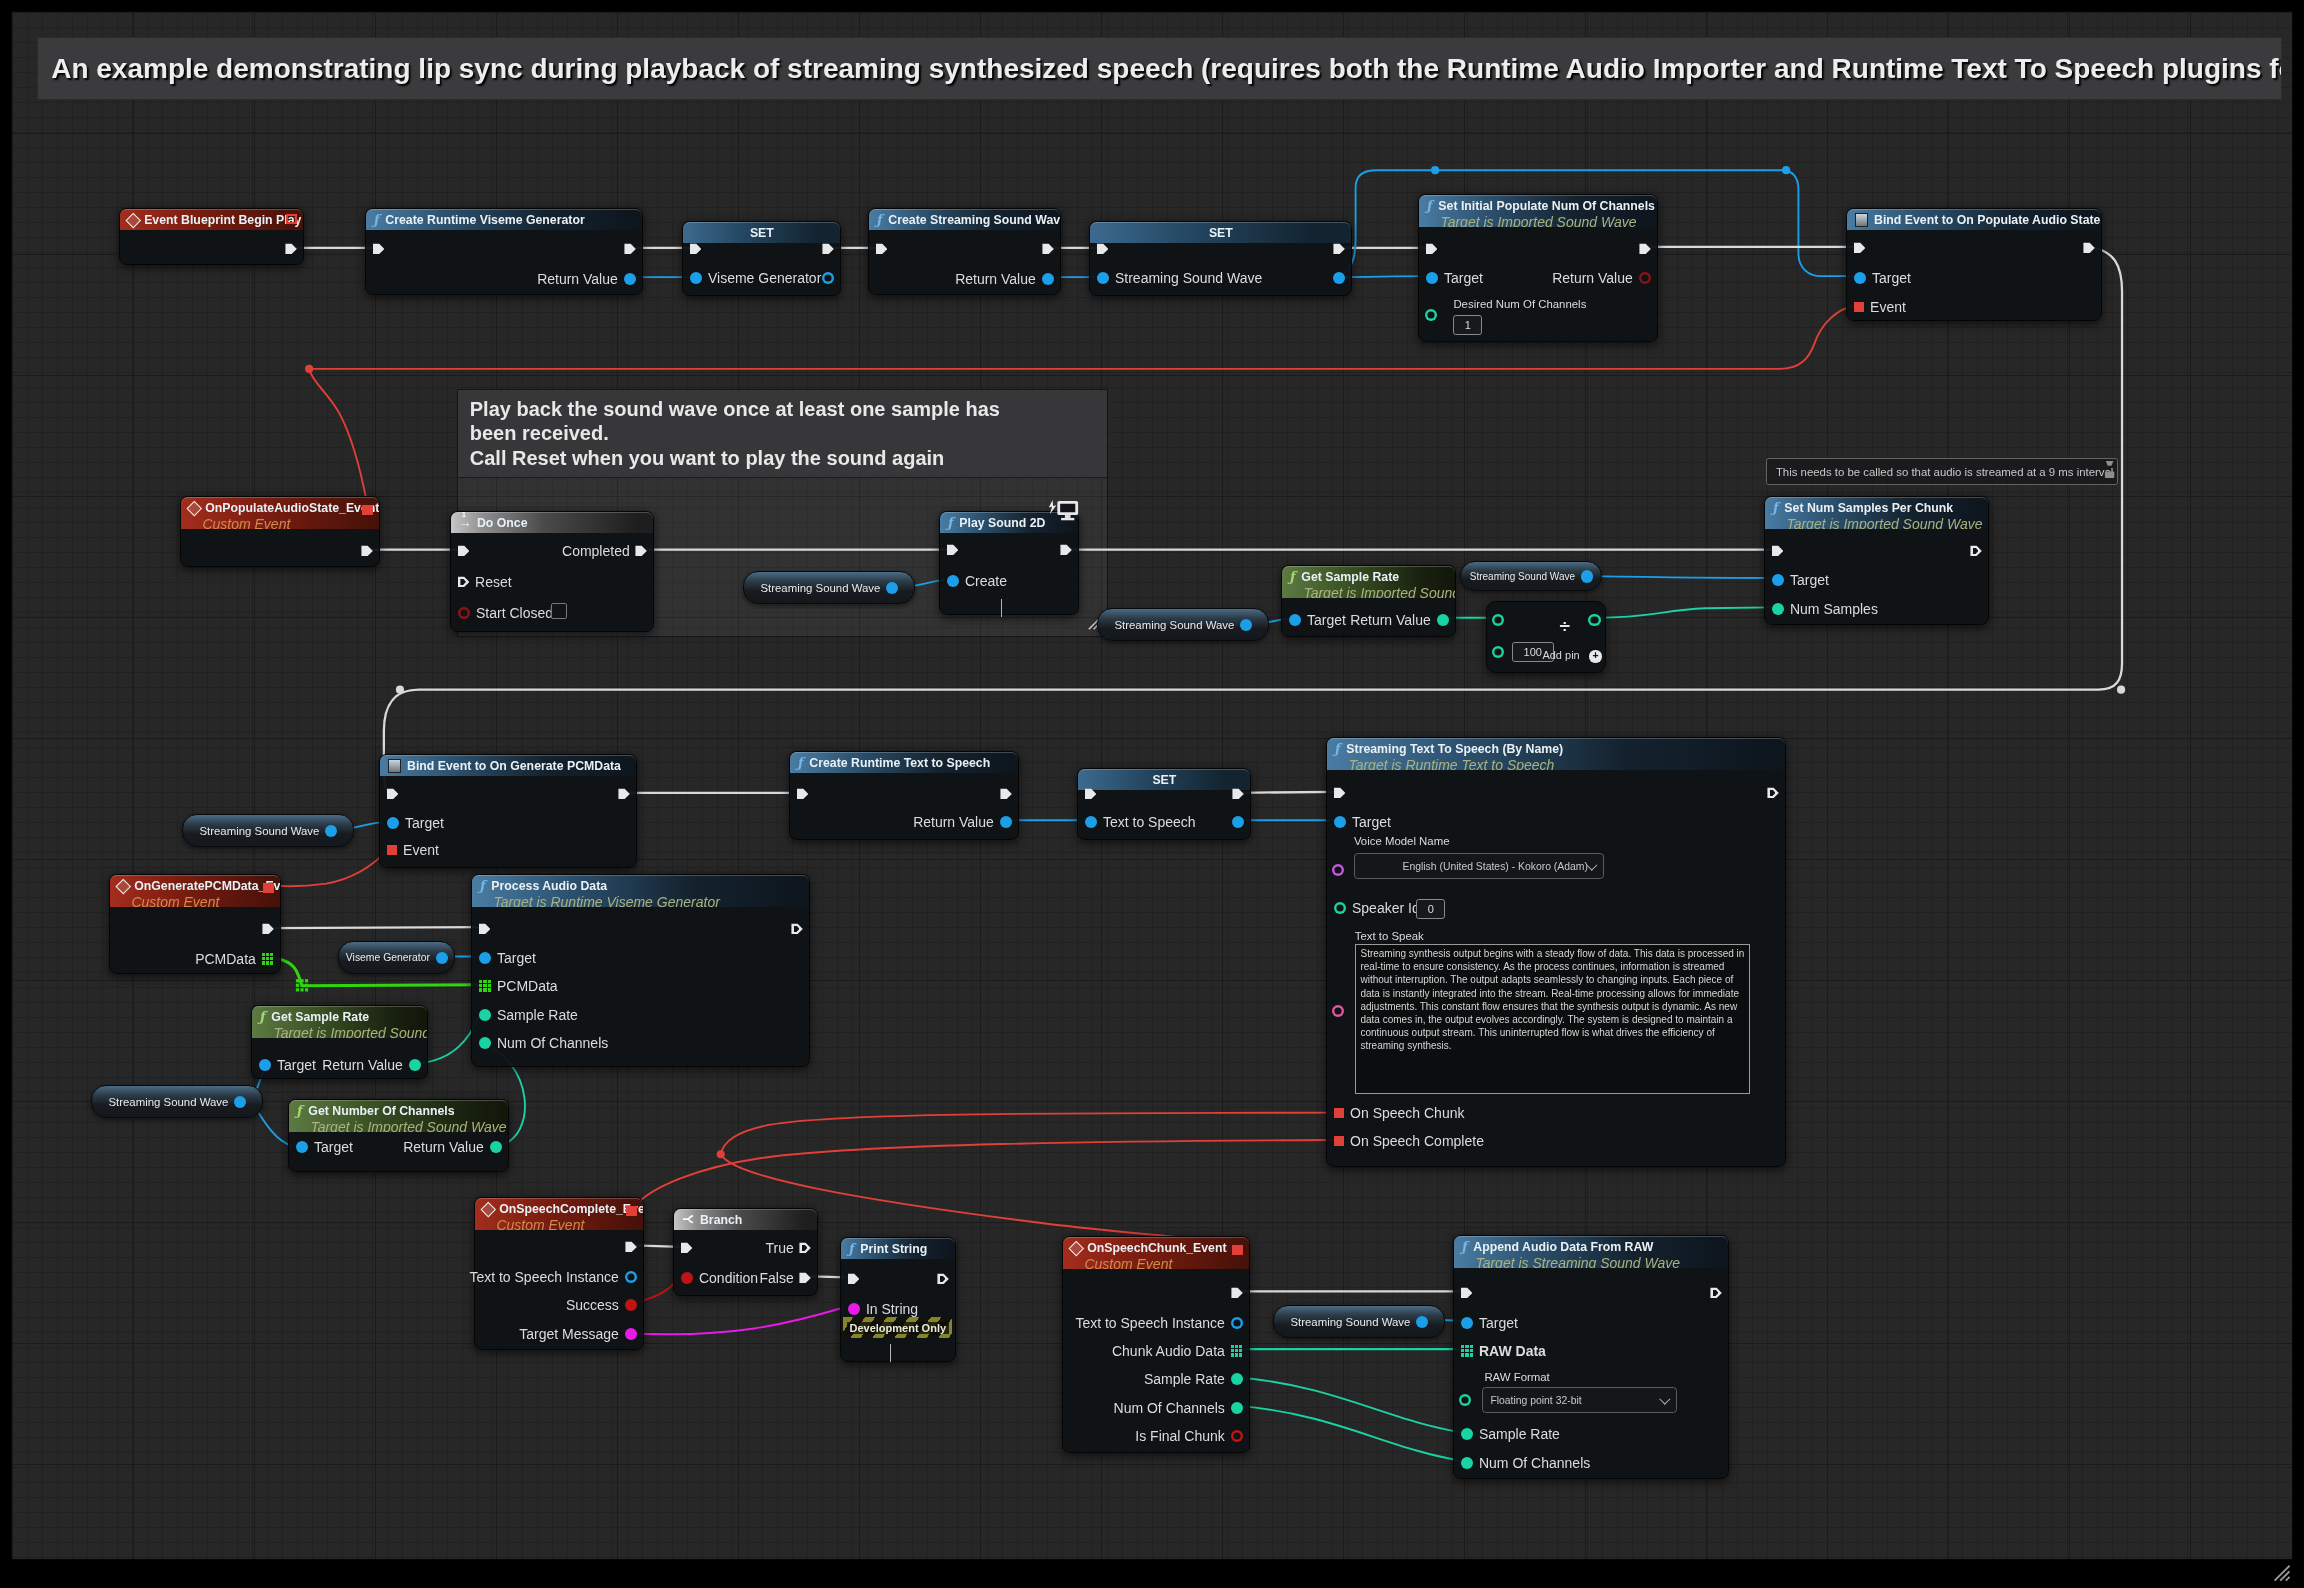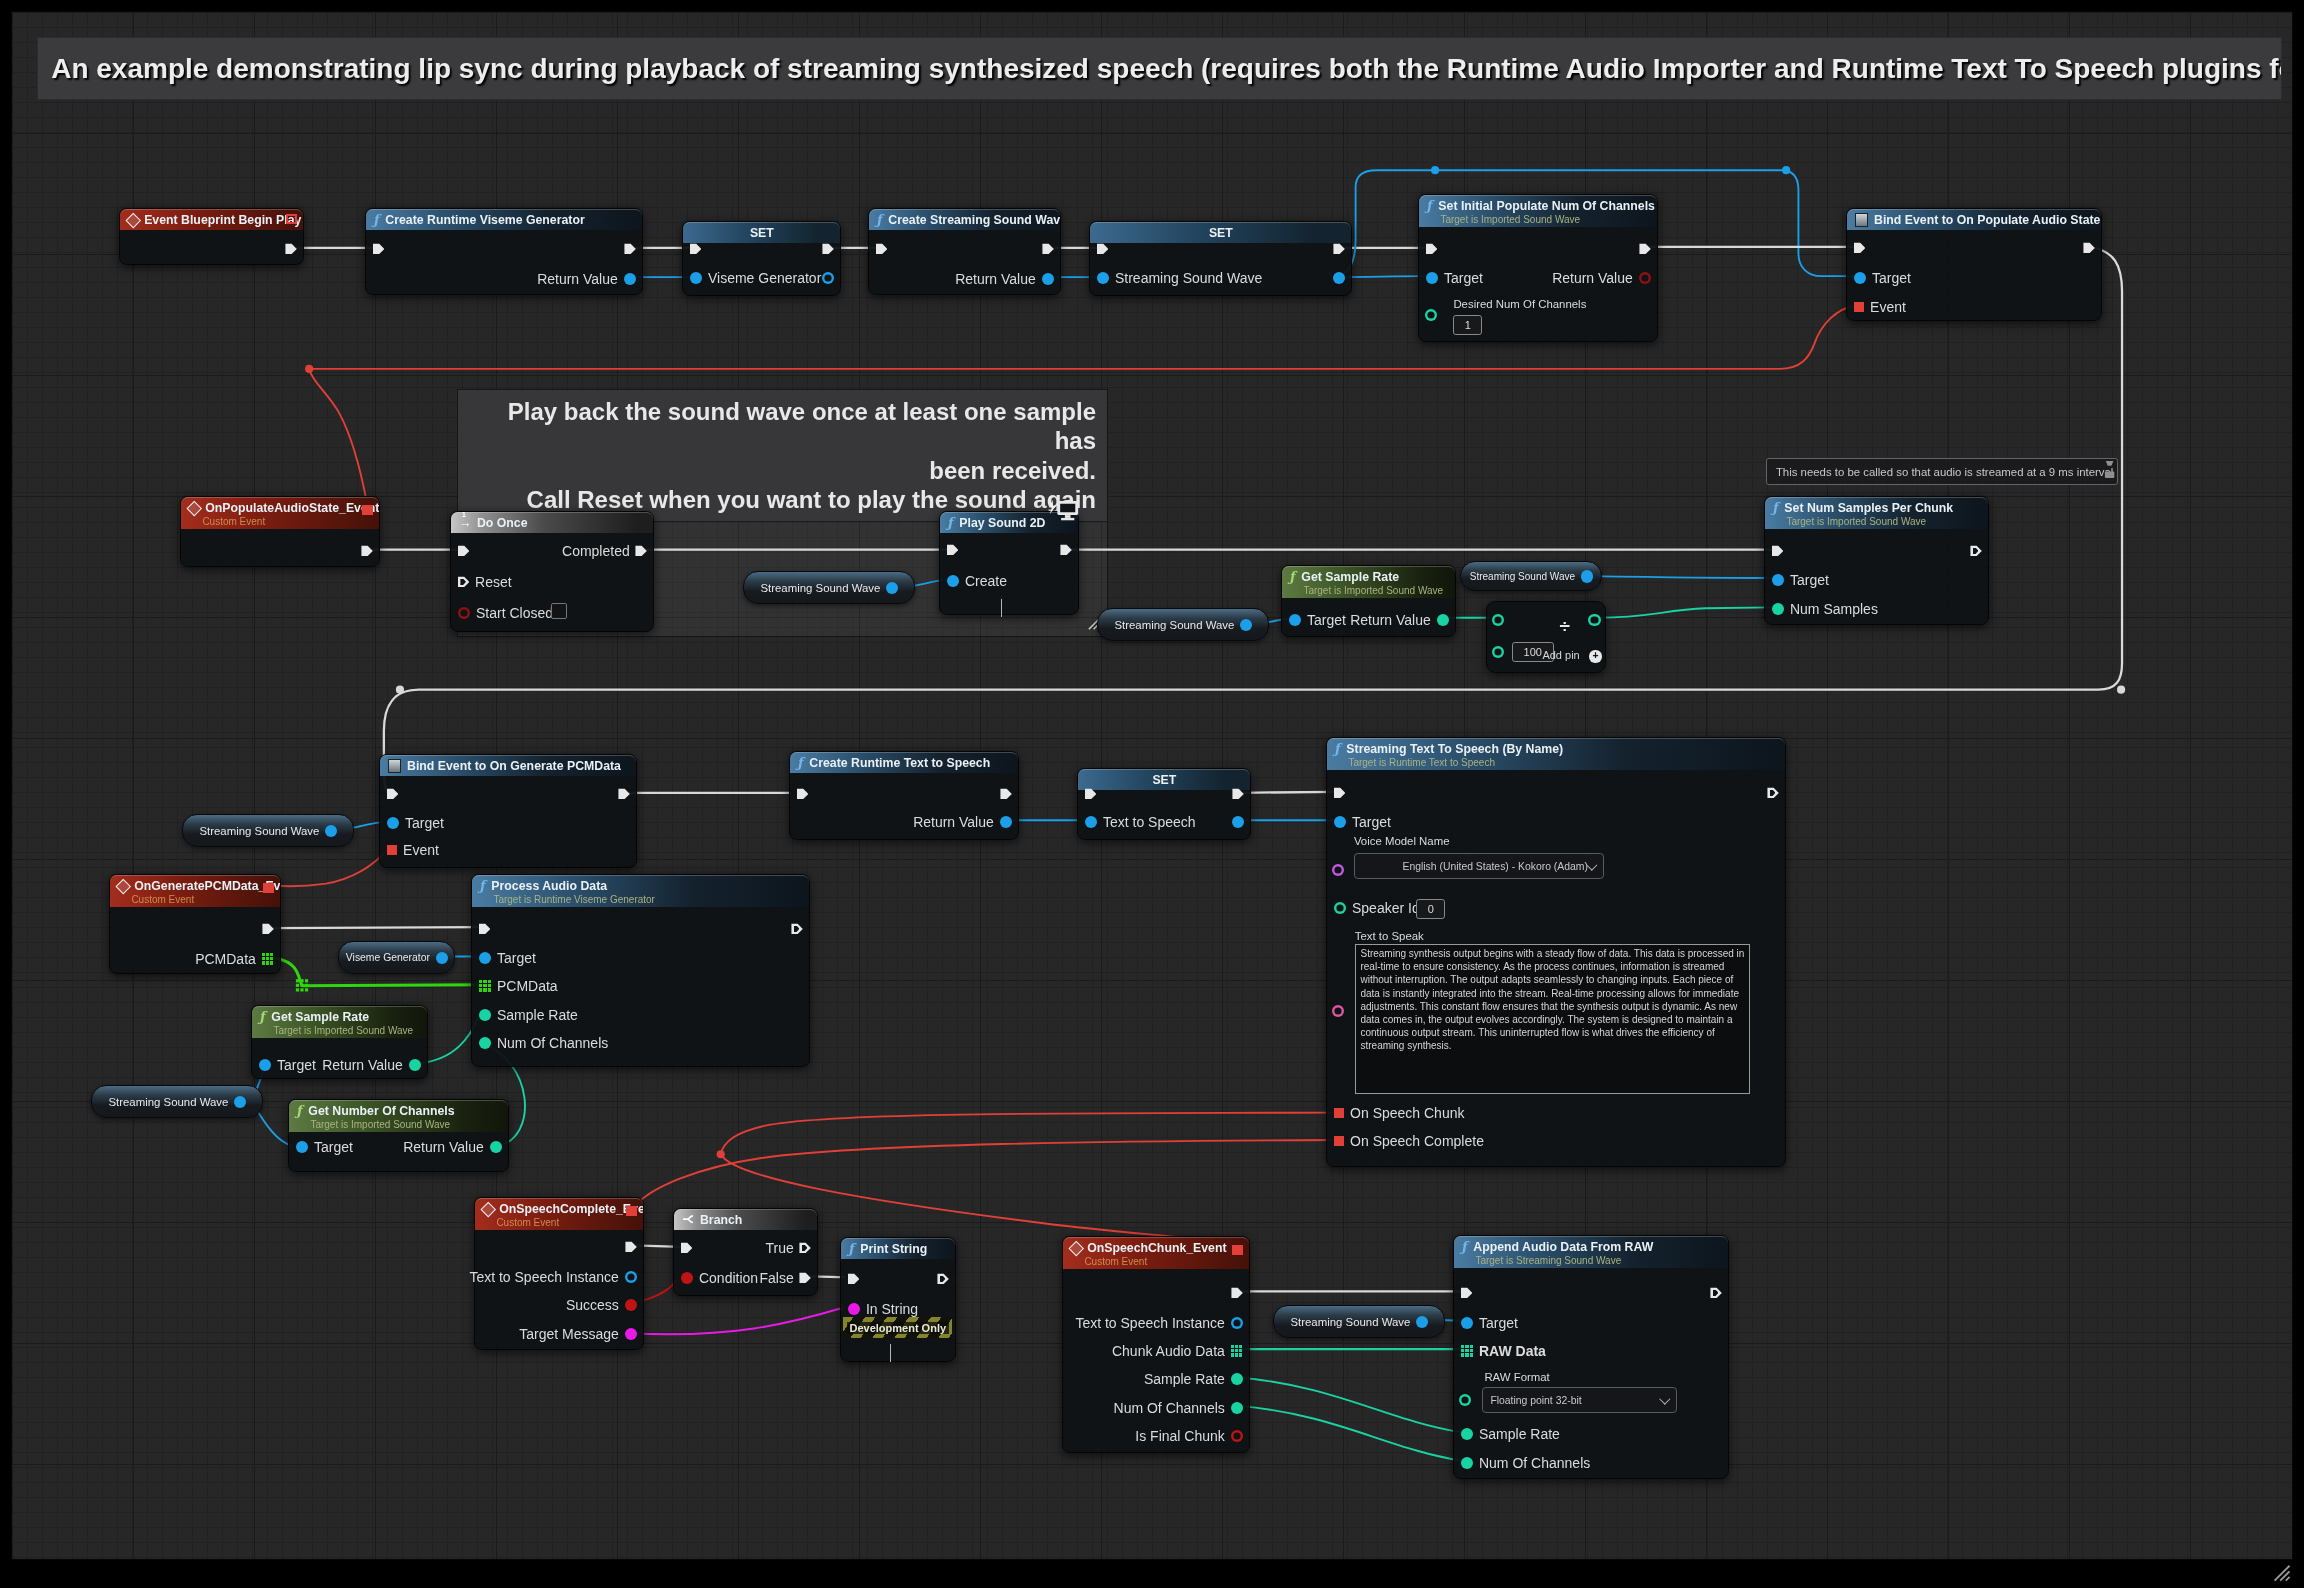--- a/index.html
+++ b/index.html
@@ -15,21 +15,21 @@
     border:0.9px solid #060606;}
   #banner{position:absolute;left:24.6px;top:24.6px;width:2230px;height:61px;background:#3b3b3d;border:0.9px solid #2c2c2e;
     color:#ededed;font-size:28px;font-weight:bold;line-height:61px;padding-left:13.2px;white-space:nowrap;overflow:hidden;
     text-shadow:1.9px 1.9px 1.9px #000;}
   #wires{position:absolute;left:0;top:0;z-index:2;pointer-events:none;}
   .node{position:absolute;background:rgba(15,18,21,0.95);border:0.9px solid #050505;border-radius:7.6px;box-shadow:0 2.8px 9.5px rgba(0,0,0,.6);z-index:5;}
   .hd{position:absolute;left:0;right:0;top:0;border-radius:6.6px 6.6px 0 0;box-shadow:inset 0 0.9px 0 rgba(255,255,255,.22);overflow:hidden;}
   .hd .l1{display:flex;align-items:center;gap:5.7px;padding:0 24.6px 0 7.6px;height:21px;}
   .hd.h2{height:32px;} .hd.h1{height:21px;}
   .hd .ti{color:#e9f1f7;font-size:12.3px;font-weight:bold;white-space:nowrap;}
-  .hd .st{color:#a9b37f;font-size:10px;margin:-2.8px 0 0 21px;white-space:nowrap;}
+  .hd .st{color:#a9b37f;font-size:14px;font-style:italic;margin:-2.8px 0 0 21px;white-space:nowrap;}
   .func>.hd,.bind>.hd{background:linear-gradient(90deg,#4a7ca3,#2b4f6c 30%,#14222e 65%,#0d151d 100%);}
   .pure>.hd{background:linear-gradient(90deg,#5d7a43,#3c5426 35%,#19210f 80%,#11160a 100%);}
   .event>.hd{background:linear-gradient(90deg,#a32d1d,#7c1d10 40%,#441109 100%);}
   .event>.hd .st{color:#cf8b4e;}
   .macro>.hd{background:linear-gradient(90deg,#c6c6c6,#8d8d8d 16%,#4a4a4a 46%,#1e1e1e 92%);}
   .set>.hd{background:linear-gradient(90deg,#3c6a8f,#23455f 40%,#132430 85%);}
   .set>.hd .l1{justify-content:center;padding:0 7.6px;}
   .fico{font-family:"DejaVu Serif",serif;font-style:italic;font-weight:bold;font-size:13.2px;color:#74b6e8;line-height:1;}
   .pure .fico{color:#a6d773;}
   .ico-dia{width:8.5px;height:8.5px;border:1.9px solid #efefef;background:rgba(255,255,255,.15);transform:rotate(45deg);flex:none;}
@@ -59,22 +59,22 @@
   .exlab{position:absolute;color:#dcdcdc;font-size:11.4px;white-space:nowrap;}
   .expin{position:absolute;}
   .cb{position:absolute;width:14px;height:14px;background:#131313;border:0.9px solid #777;border-radius:1.9px;}
   .devb{position:absolute;background:repeating-linear-gradient(125deg,#84842a 0 8.5px,#12120a 8.5px 18px);
     display:flex;align-items:center;justify-content:center;}
   .devb span{background:rgba(12,12,6,.78);color:#e9e9da;font-size:11px;font-weight:bold;padding:0 2.8px;white-space:nowrap;}
   .pill{position:absolute;z-index:5;background:linear-gradient(180deg,#4a6c85 0%,#2b3b47 30%,#171b20 62%,#14171b 100%);
     border:1.4px solid #07090b;border-radius:15px;display:flex;align-items:center;justify-content:center;gap:5.7px;box-shadow:0 1.9px 5.7px rgba(0,0,0,.5);}
   .pill .pt{color:#eaeaea;font-size:11.4px;white-space:nowrap;}
   .comment{position:absolute;z-index:1;background:rgba(130,130,130,0.12);border:0.9px solid rgba(0,0,0,0.55);}
-  .comment .chd{background:rgba(56,56,58,0.97);color:#e8e8e8;font-size:24px;font-weight:bold;line-height:1.22;
-    padding:6.6px 11.4px;white-space:pre-line;border-bottom:0.9px solid rgba(0,0,0,.5);text-align:right;}
+  .comment .chd{background:rgba(56,56,58,0.97);color:#e8e8e8;font-size:20px;font-weight:bold;line-height:1.22;
+    padding:6.6px 11.4px;white-space:pre-line;border-bottom:0.9px solid rgba(0,0,0,.5);}
   .note{position:absolute;z-index:5;background:rgba(26,26,28,0.95);border:0.9px solid #646464;border-radius:2.8px;
     color:#c8c8c8;font-size:11.4px;display:flex;align-items:center;padding:0 8.5px;white-space:nowrap;}
   .noteic{position:absolute;color:#8a8a8a;font-size:8.5px;line-height:8.5px;}
   .mathnode{position:absolute;z-index:5;background:rgba(15,18,21,0.95);border:0.9px solid #050505;border-radius:9.5px;box-shadow:0 2.8px 9.5px rgba(0,0,0,.6);}
   .big{font-size:19px;font-weight:bold;color:#e8e8e8;}
   .addpin{color:#d8d8d8;font-size:11px;}
   .pluso{position:absolute;width:12.3px;height:12.3px;border-radius:50%;background:#e8e8e8;color:#111;font-size:10.4px;font-weight:bold;
     text-align:center;line-height:12.3px;}
   .frame{position:absolute;background:#000;z-index:10;}
   .rsz{position:absolute;z-index:11;}

